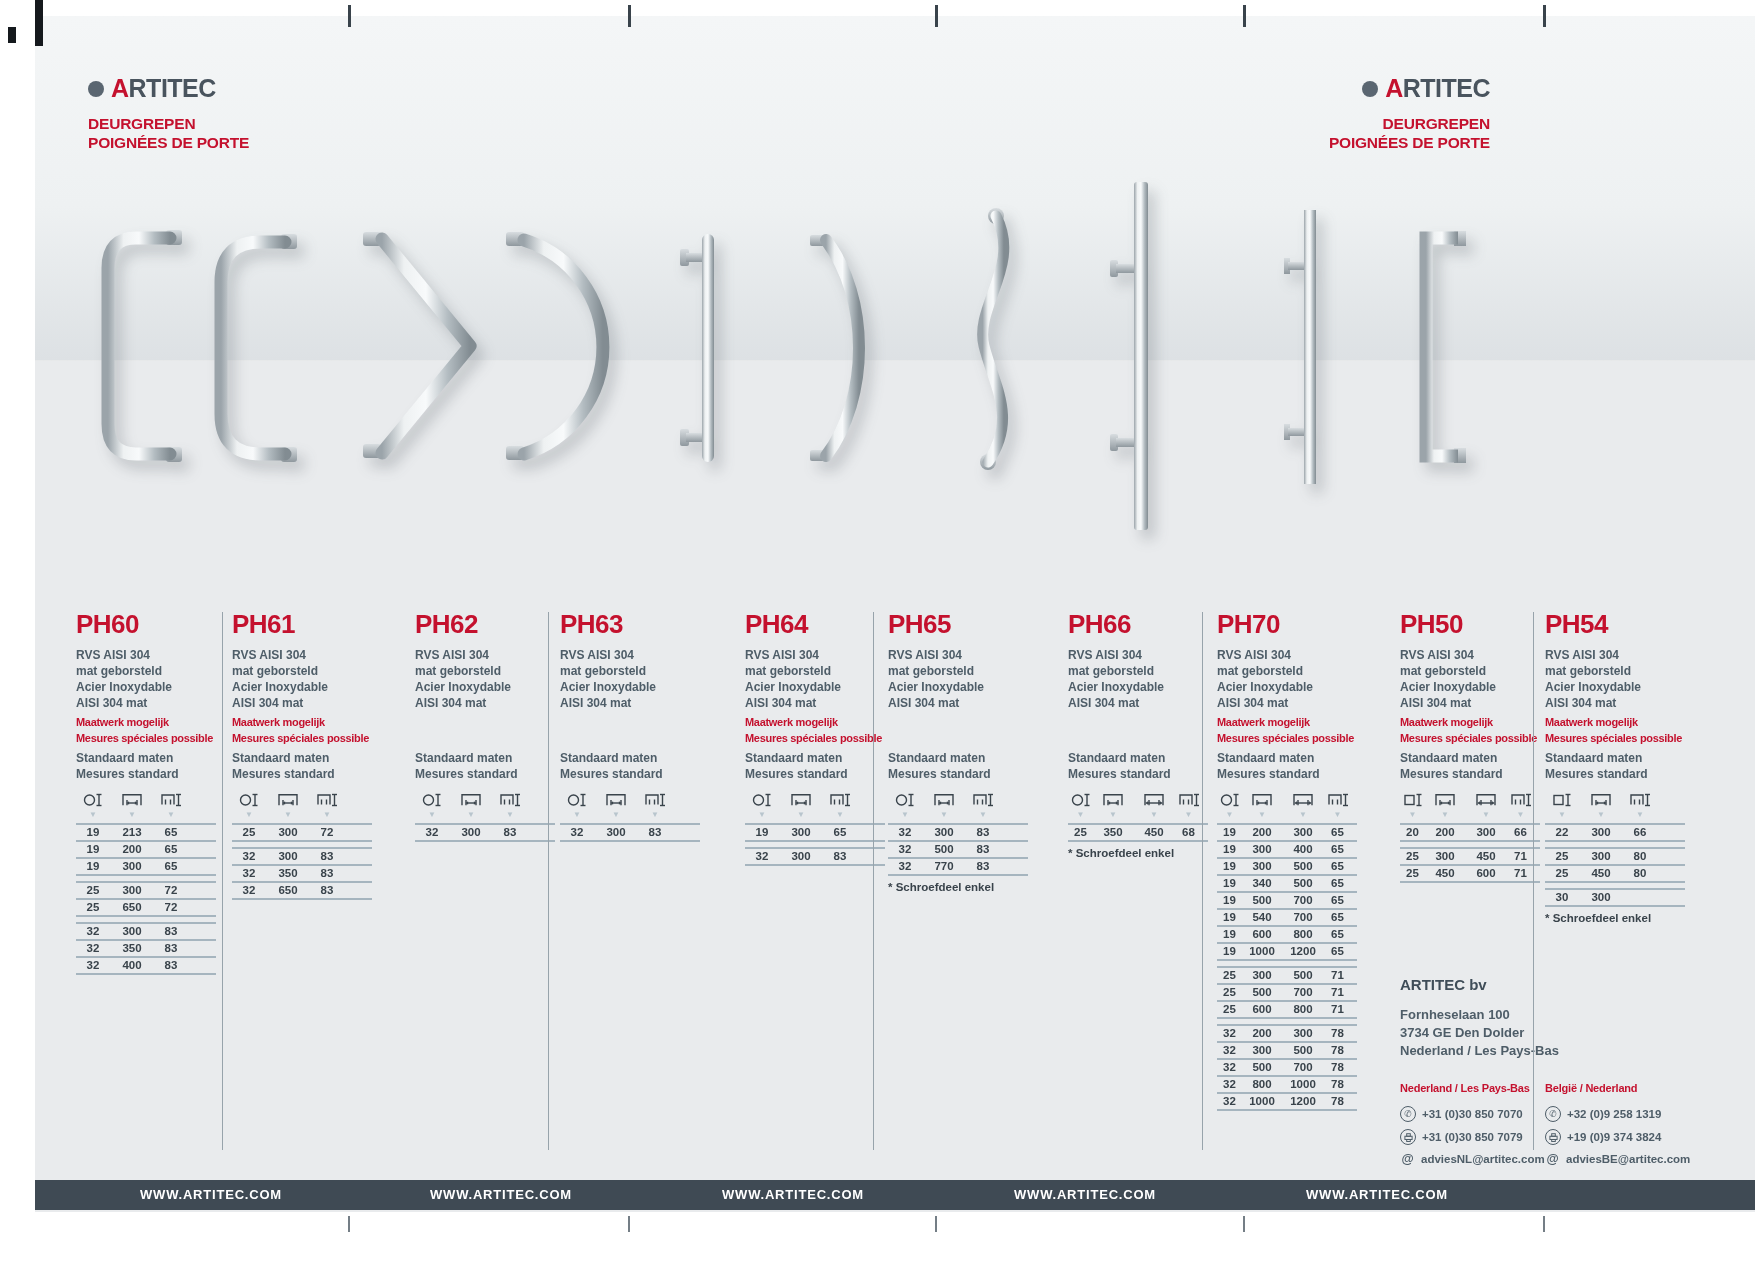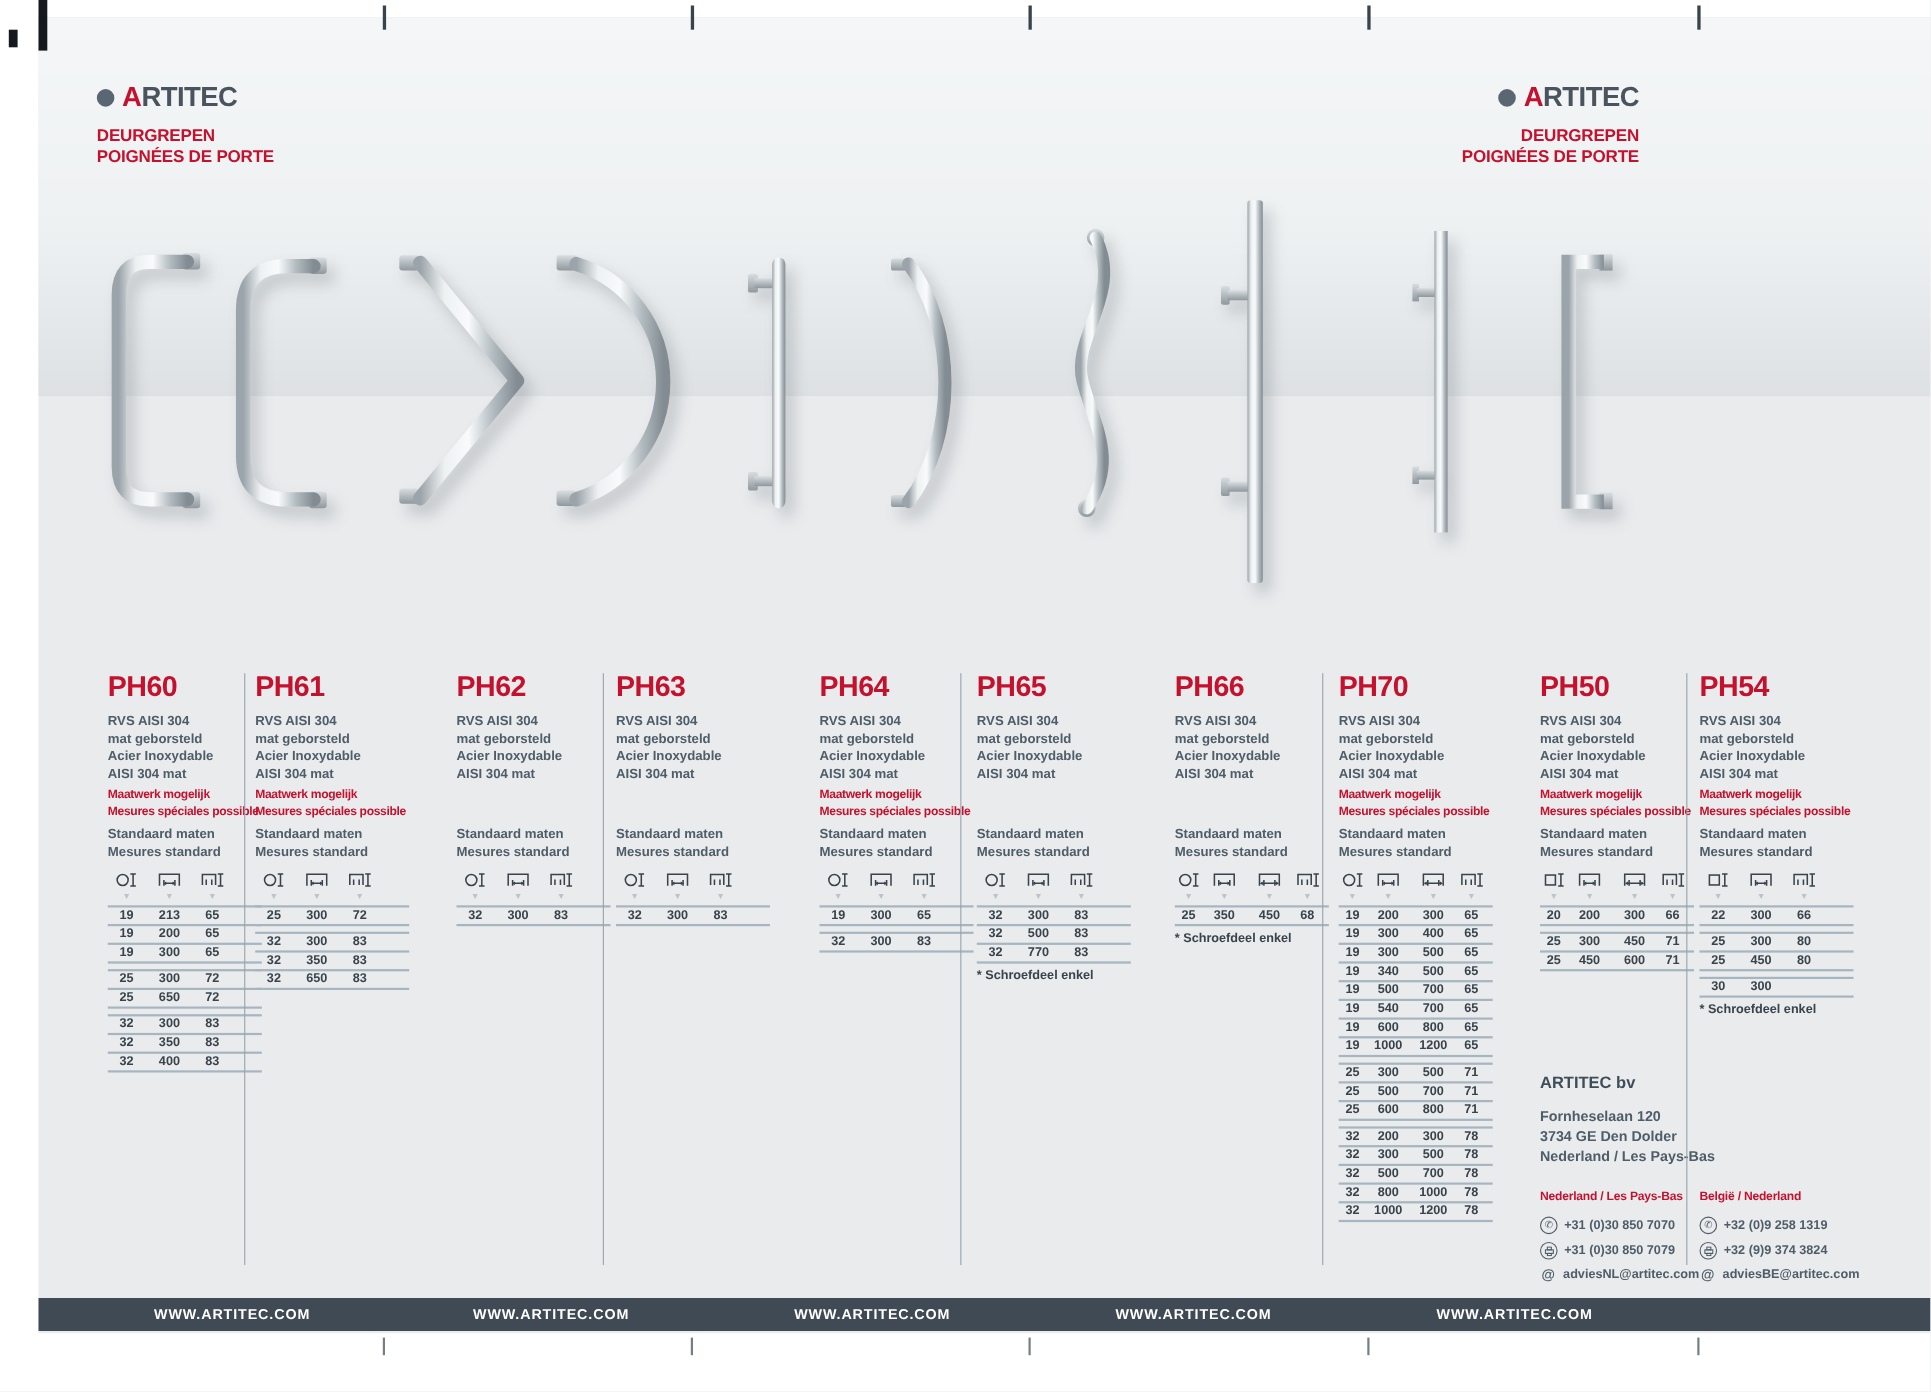--- a/index.html
+++ b/index.html
@@ -172,21 +172,21 @@
         <rect x="6" y="222" width="18" height="8" fill="url(#gf)"></rect>
         <rect x="22" y="4" width="12" height="274" fill="url(#gm)"></rect>
       </svg>
       <svg class="handle" style="left:1398px;top:224px" width="70" height="248" viewBox="0 0 70 248">
         <rect x="56" y="7" width="12" height="15" fill="url(#gf)"></rect>
         <rect x="56" y="224" width="12" height="15" fill="url(#gf)"></rect>
         <path d="M60,14 H28 V232 H60" fill="none" stroke="url(#gm)" stroke-width="13" stroke-linejoin="miter"></path>
       </svg>
     </div>
   <div id="columns">
-      <div class="product-col" style="left: 98px;">
+      <div class="product-col" style="left: 76px;">
         <div class="p-title">PH60</div>
         <div class="p-material">
           <div>RVS AISI 304</div>
           <div>mat geborsteld</div>
           <div>Acier Inoxydable</div>
           <div>AISI 304 mat</div>
         </div>
         <div class="p-custom">
           <div>Maatwerk mogelijk</div>
           <div>Mesures spéciales possible</div>
@@ -958,21 +958,21 @@
             <span class="t-cell" style="width: 34px;"></span>
           </div>
         </div>
         <div class="p-note">* Schroefdeel enkel</div>
       </div>
     </div>
 
   <div class="contact">
     <div class="c-company">ARTITEC bv</div>
     <div class="c-addr">
-      <div>Fornheselaan 120</div>
+      <div>Fornheselaan 100</div>
       <div>3734 GE Den Dolder</div>
       <div>Nederland / Les Pays-Bas</div>
     </div>
     <div class="c-regions">
       <div class="c-region">
         <div class="r-title">Nederland / Les Pays-Bas</div>
         <div class="r-row">
             <span class="c-icon">✆</span>
             <span class="r-text">+31 (0)30 850 7070</span>
           </div>
@@ -1002,21 +1002,21 @@
         <div class="r-row">
             <span class="c-icon">
               <svg width="9" height="9" viewBox="0 0 10 10">
                 <g fill="none" stroke="#4e5d68" stroke-width="1.1">
                   <rect x="1" y="3.6" width="8" height="3.6"></rect>
                   <rect x="3" y="0.8" width="4" height="2.8"></rect>
                   <rect x="3" y="7.2" width="4" height="2.2"></rect>
                 </g>
               </svg>
             </span>
-            <span class="r-text">+32 (9)9 374 3824</span>
+            <span class="r-text">+19 (0)9 374 3824</span>
           </div>
         <div class="r-row">
             <span class="at-icon">@</span>
             <span class="r-text">adviesBE@artitec.com</span>
           </div>
       </div>
     </div>
   </div>
 
   <div class="footer-bar">

